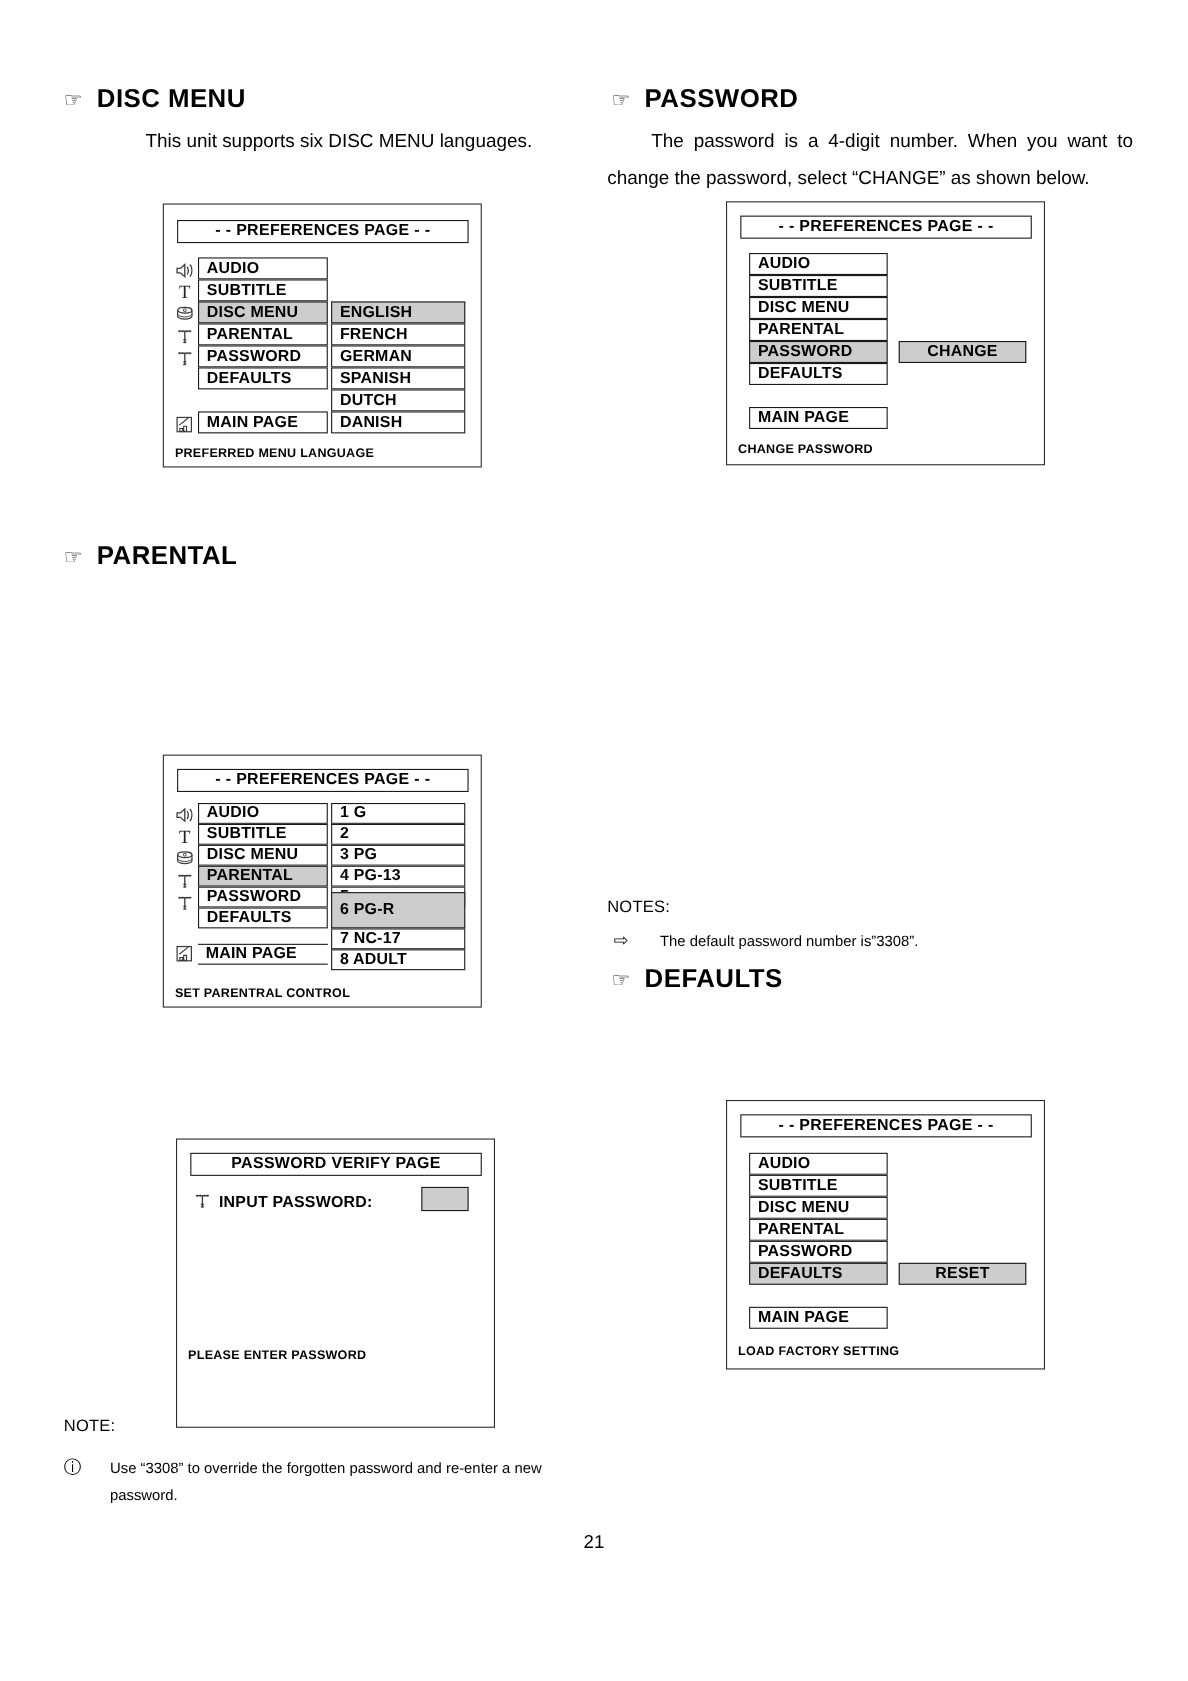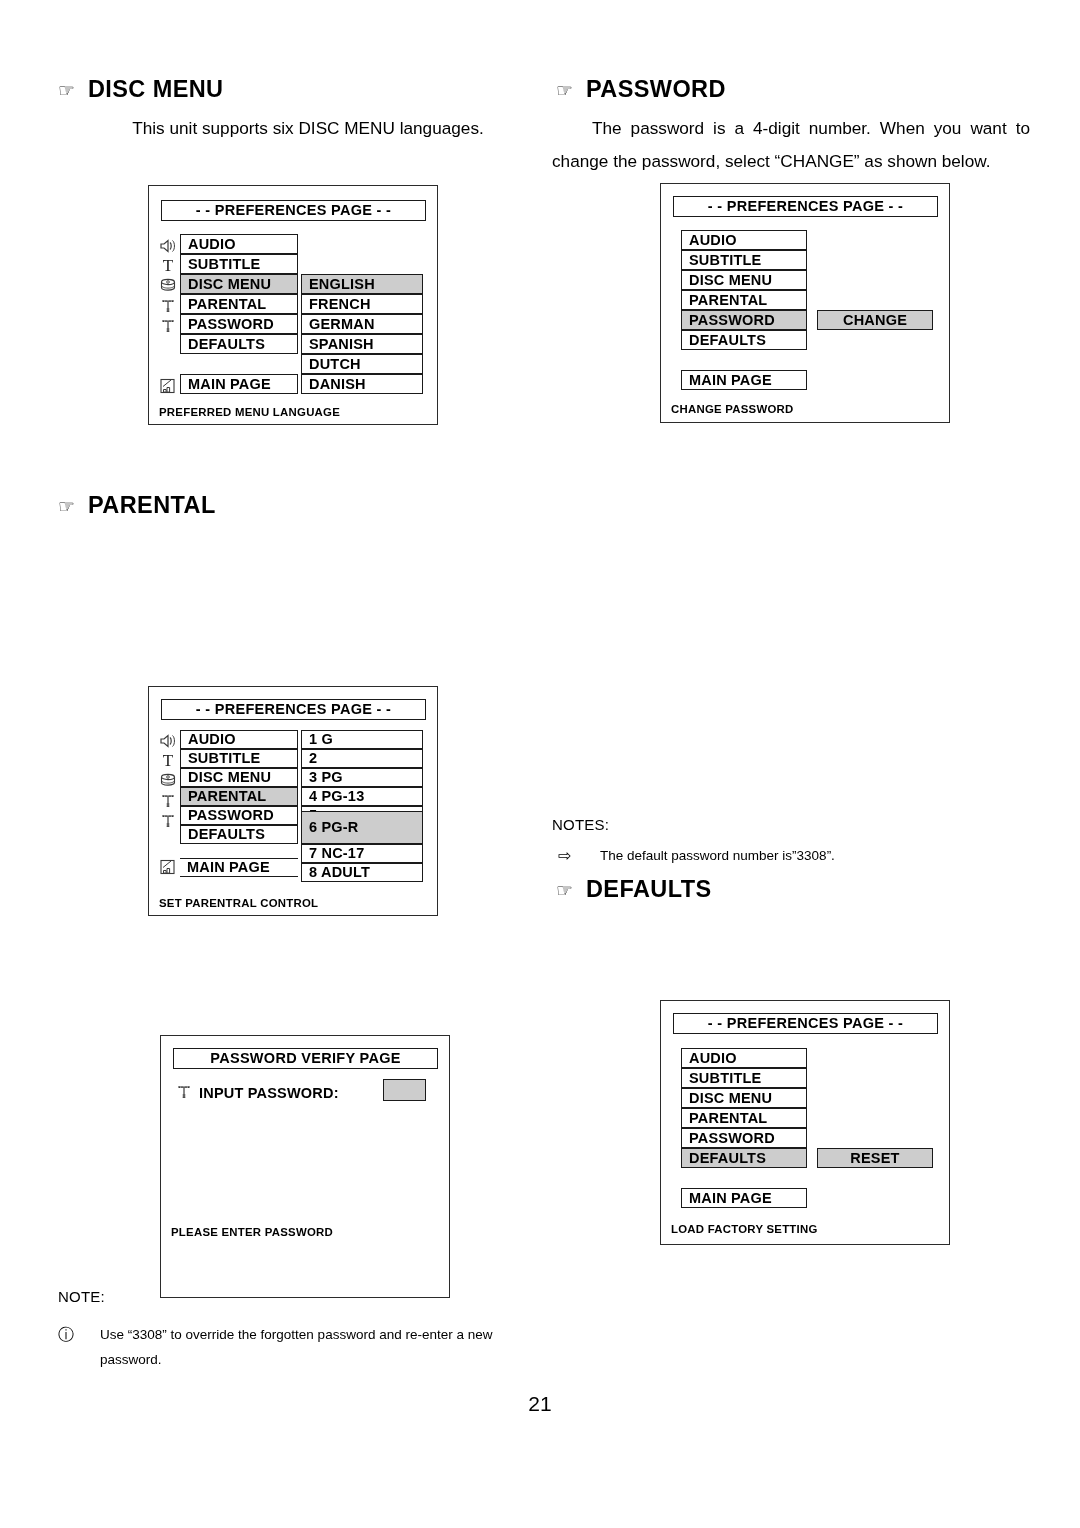--- a/index.html
+++ b/index.html
@@ -151,21 +151,21 @@
     height: 20px;
     color: #3a3a3a;
   }
   .osd-icon svg { display: block; }
 
   
   .page-number {
     position: absolute;
     width: 1080px;
     text-align: center;
-    font-size: 21px;
+    font-size: 17px;
   }
 </style>
 </head>
 <body>
 
 <div class="page">
 
   <div class="abs section-head" style="left:58px; top:76px;">
     <span class="hand-icon">☞</span>
     <span class="section-title">DISC MENU</span>

